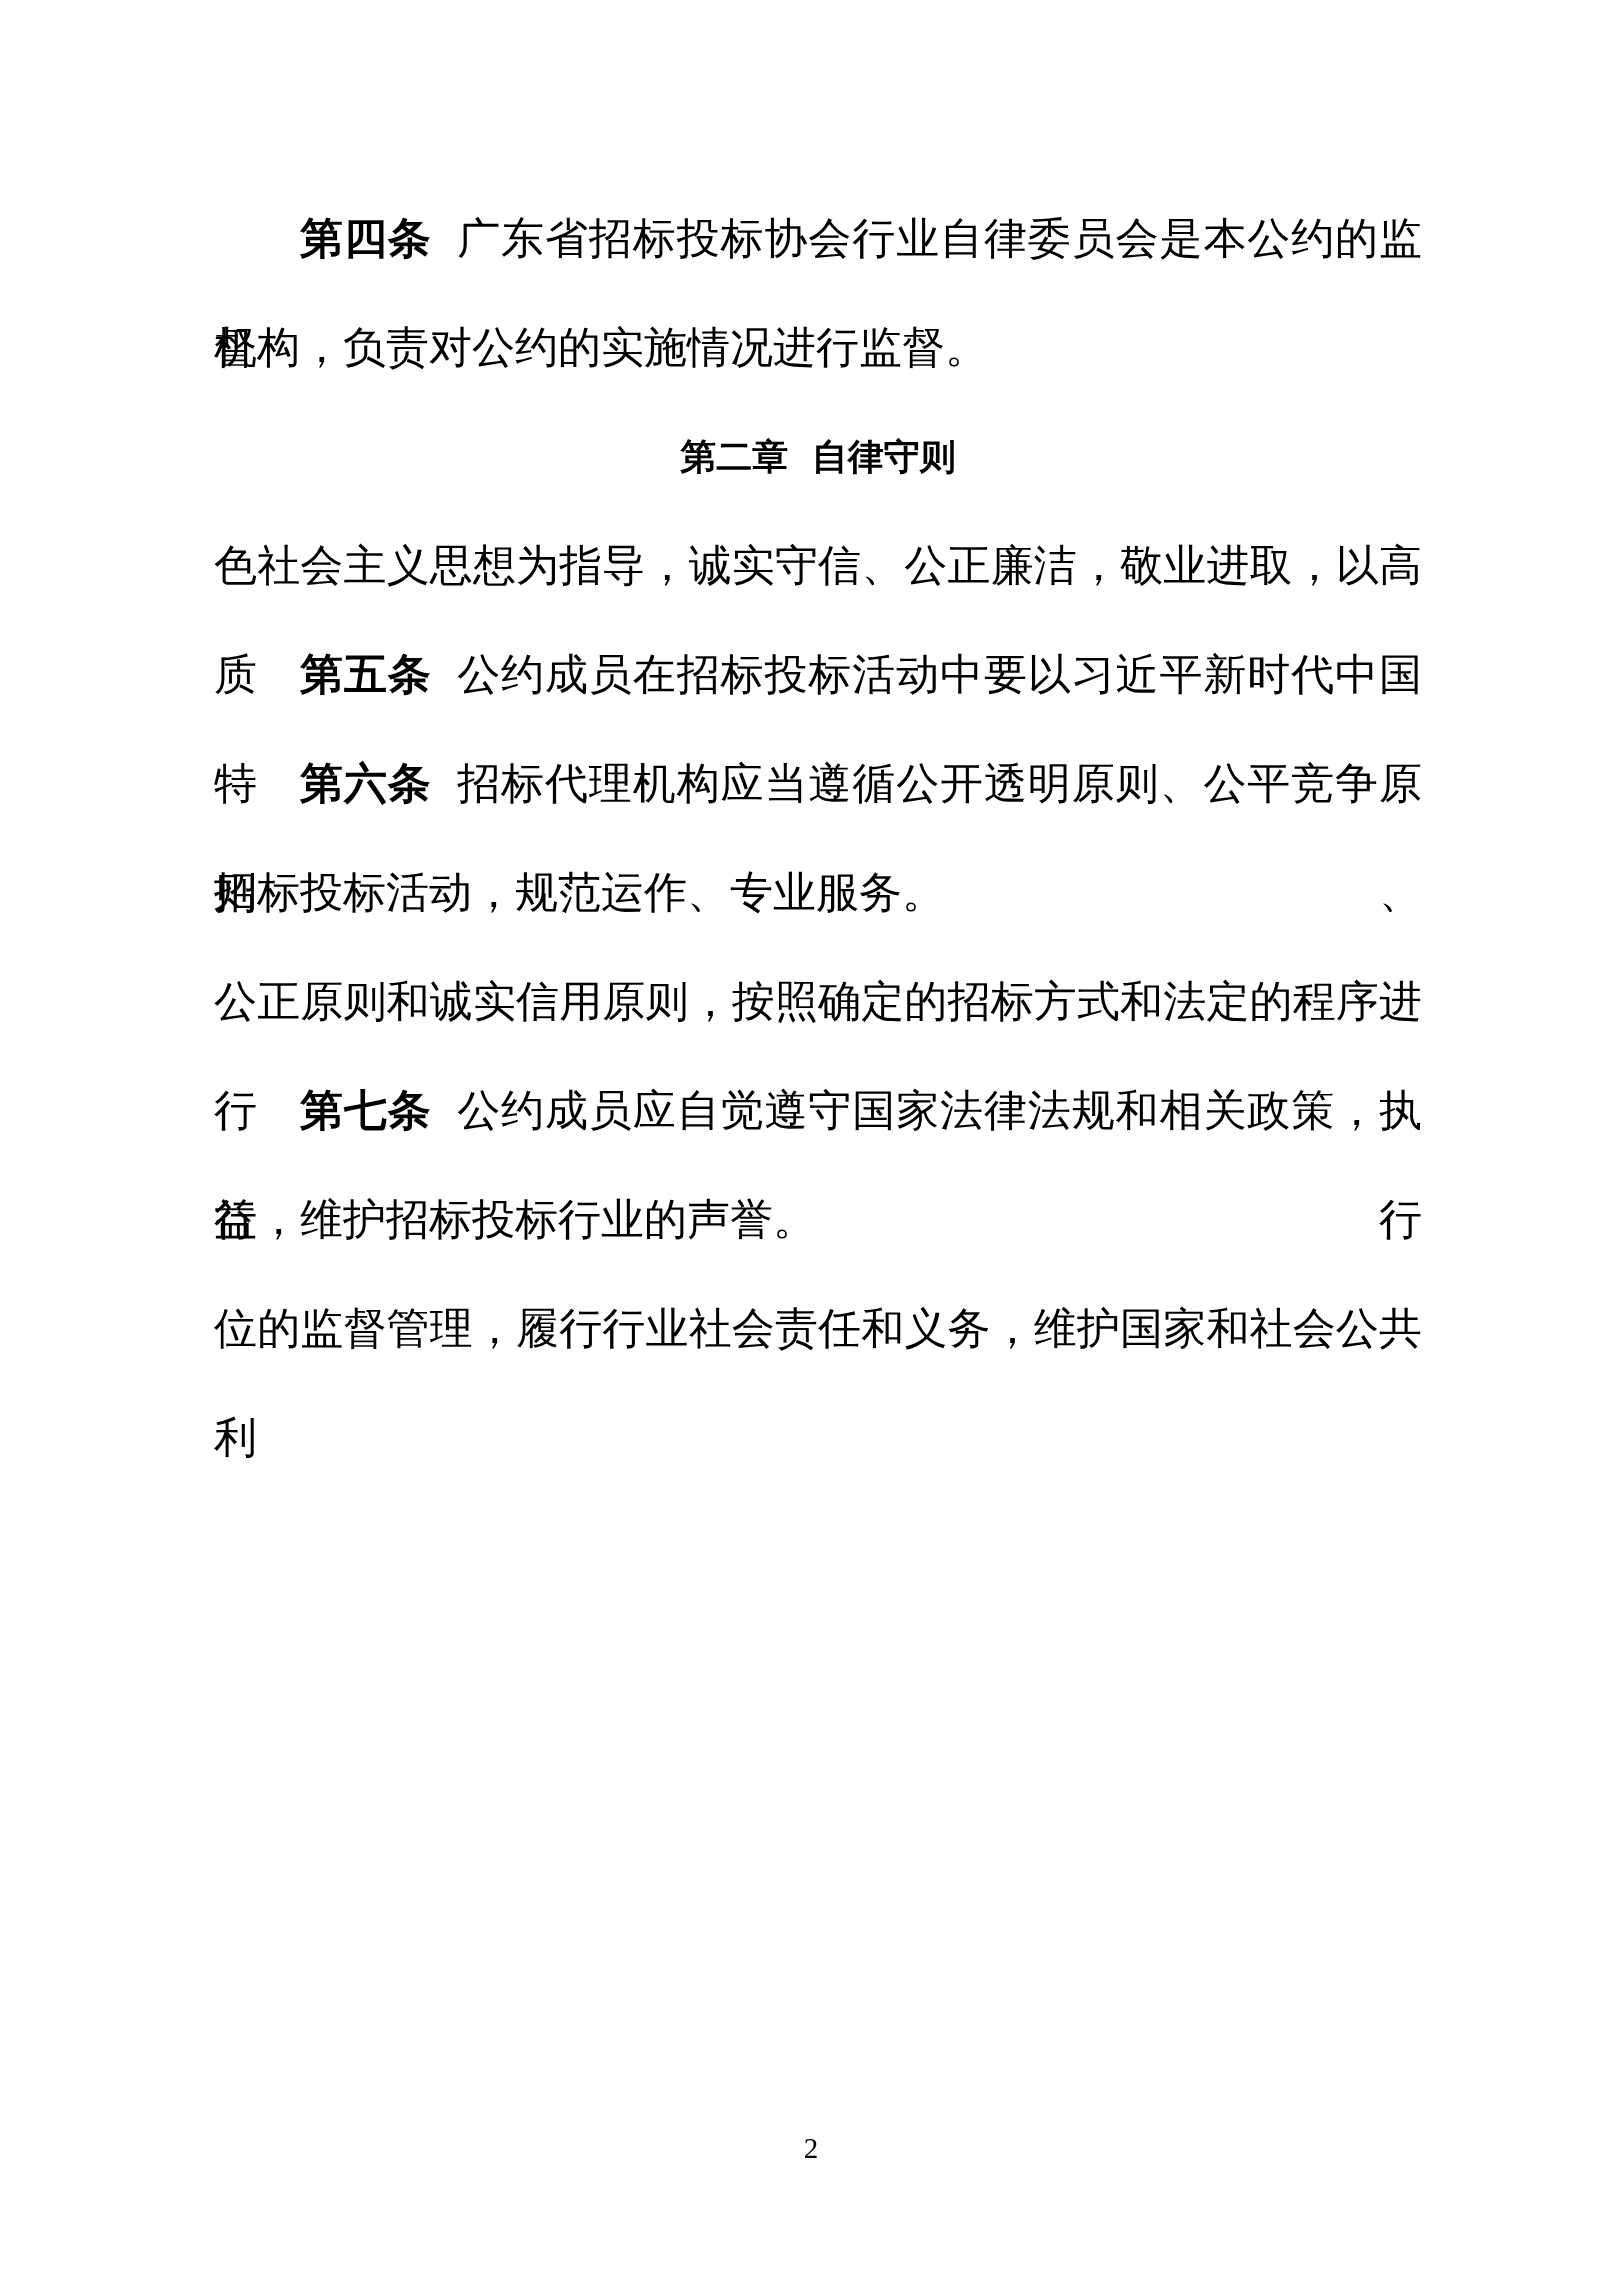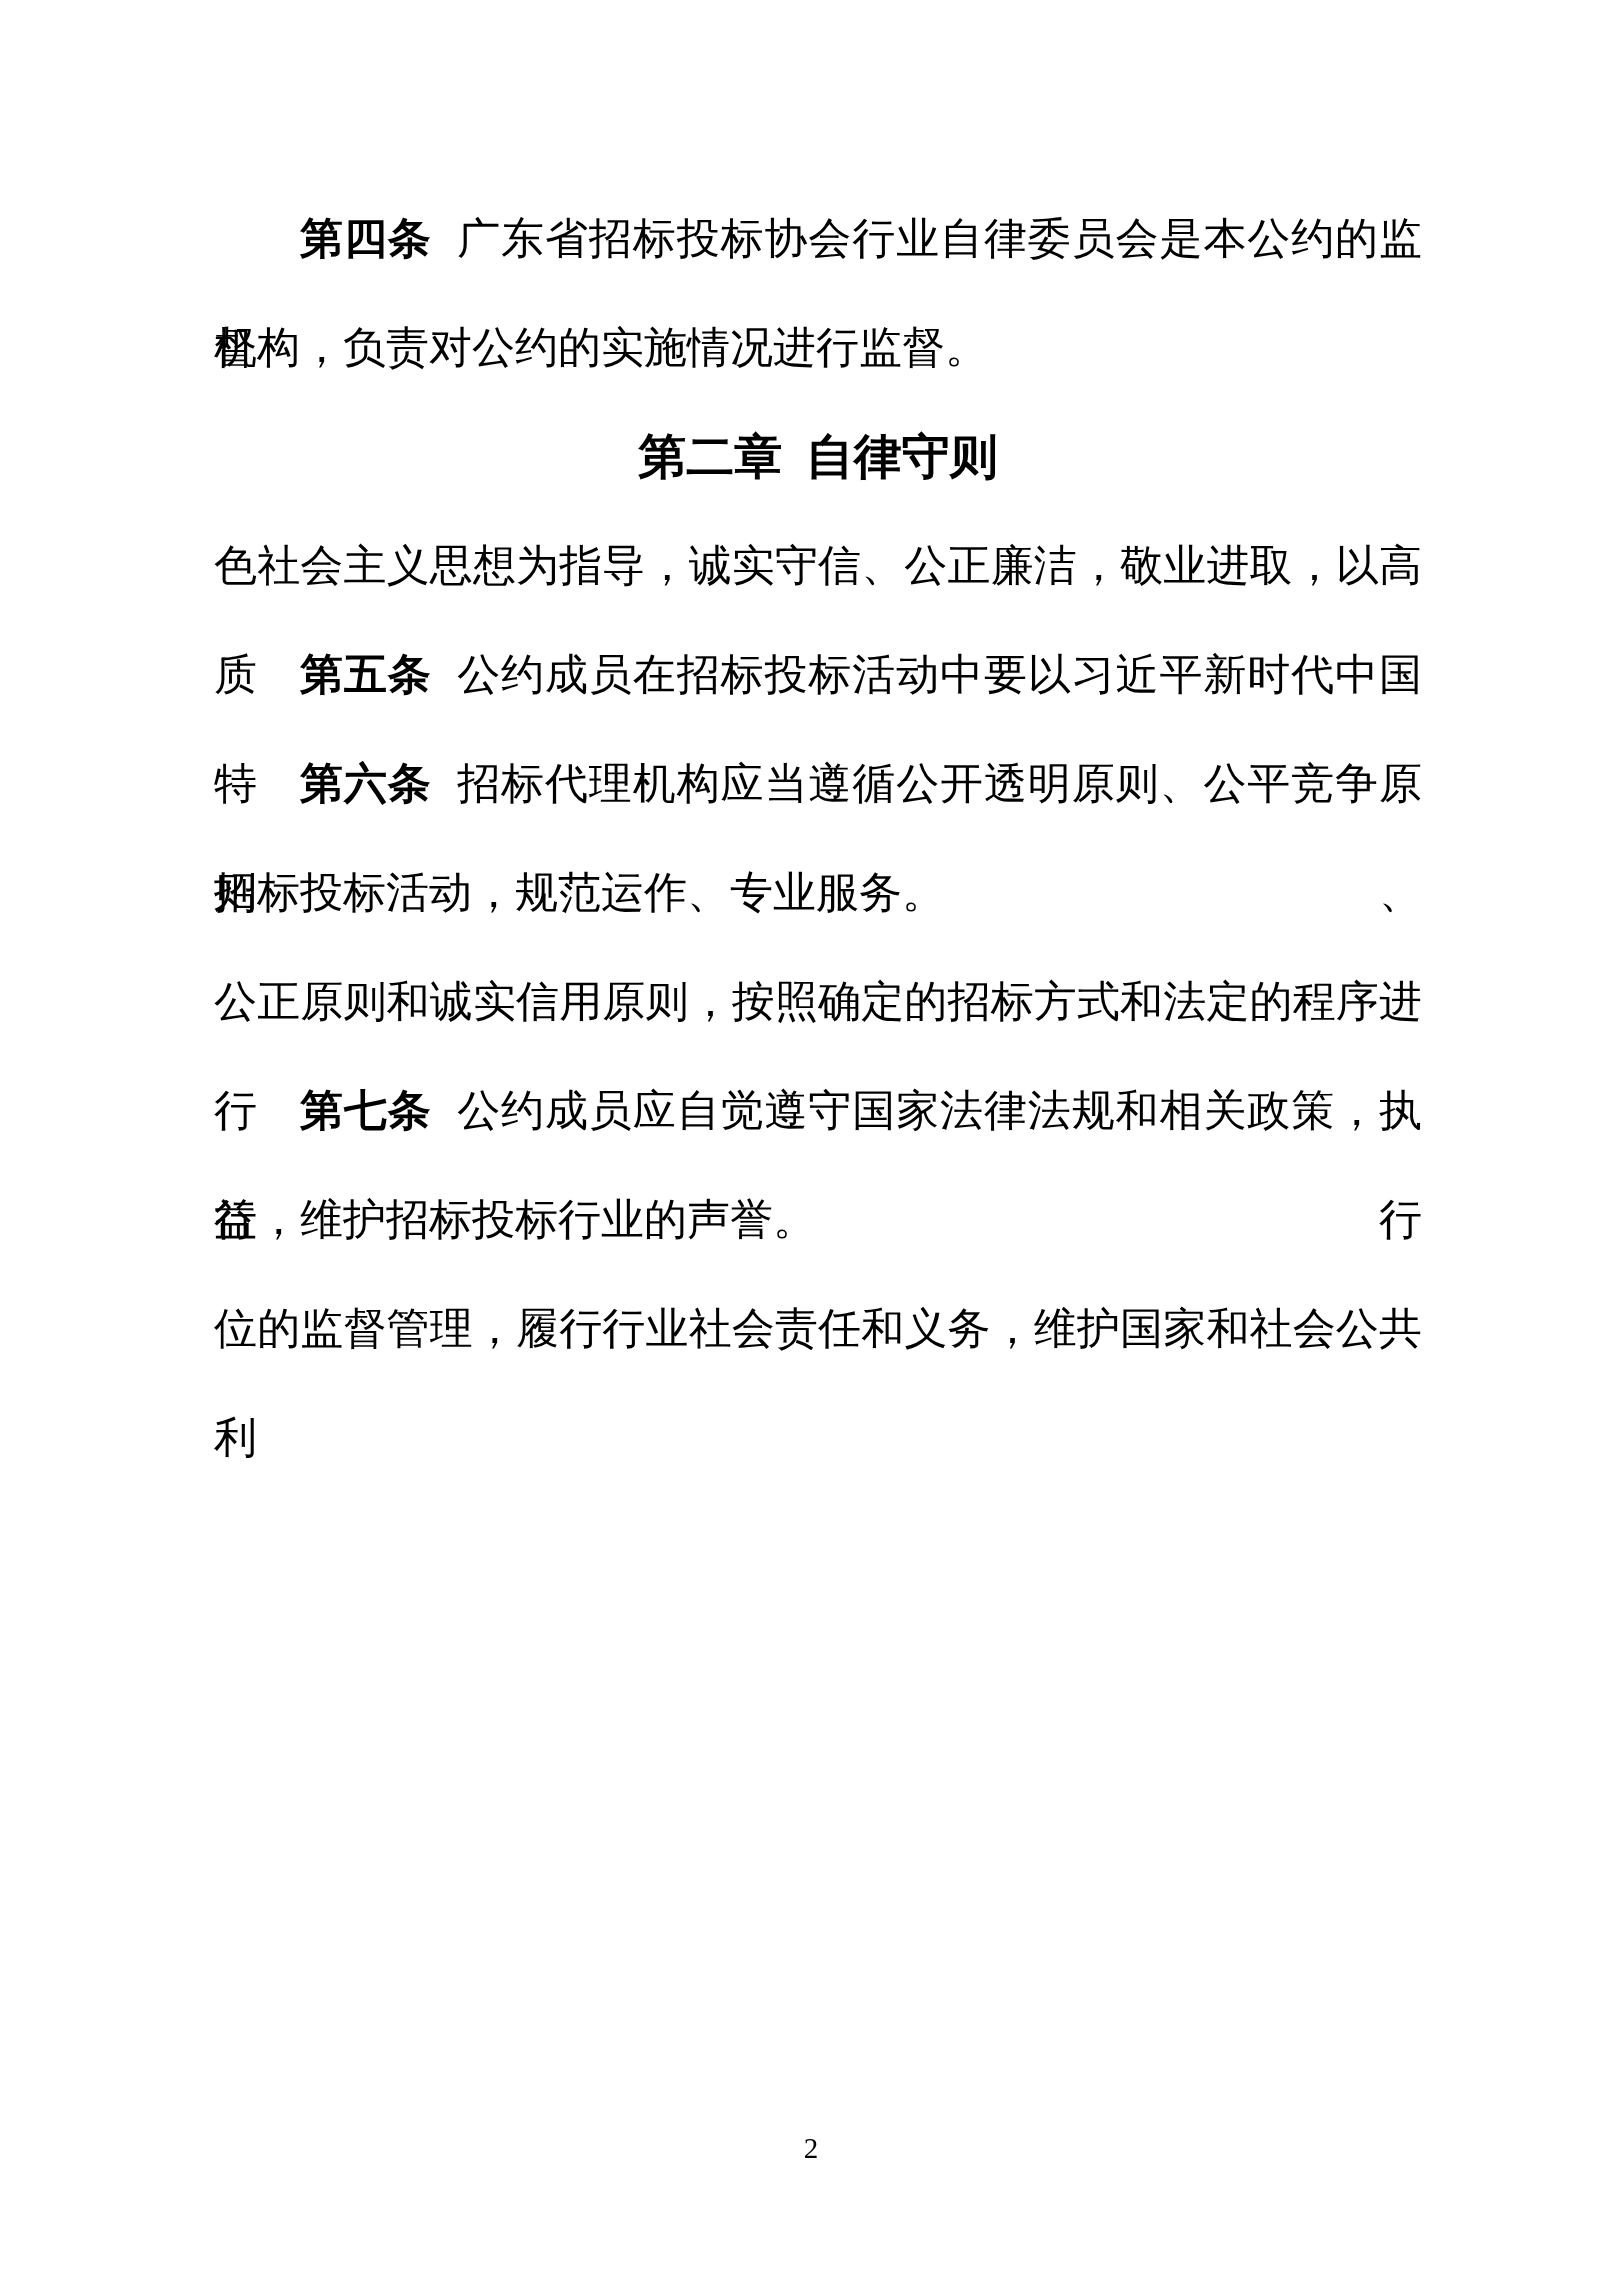--- a/index.html
+++ b/index.html
@@ -39,21 +39,21 @@
     text-align-last: justify;
   }
   .line.indent {
     text-indent: 86px;
   }
   .lead {
     font-weight: bold;
     margin-right: 25.5px;
   }
   .heading {
-    font-size: 48px;
+    font-size: 36px;
     line-height: 109px;
     height: 109px;
     font-weight: bold;
     text-align: left;
     text-align-last: center;
   }
   .heading .heading-gap {
     display: inline-block;
     width: 23.5px;
   }

